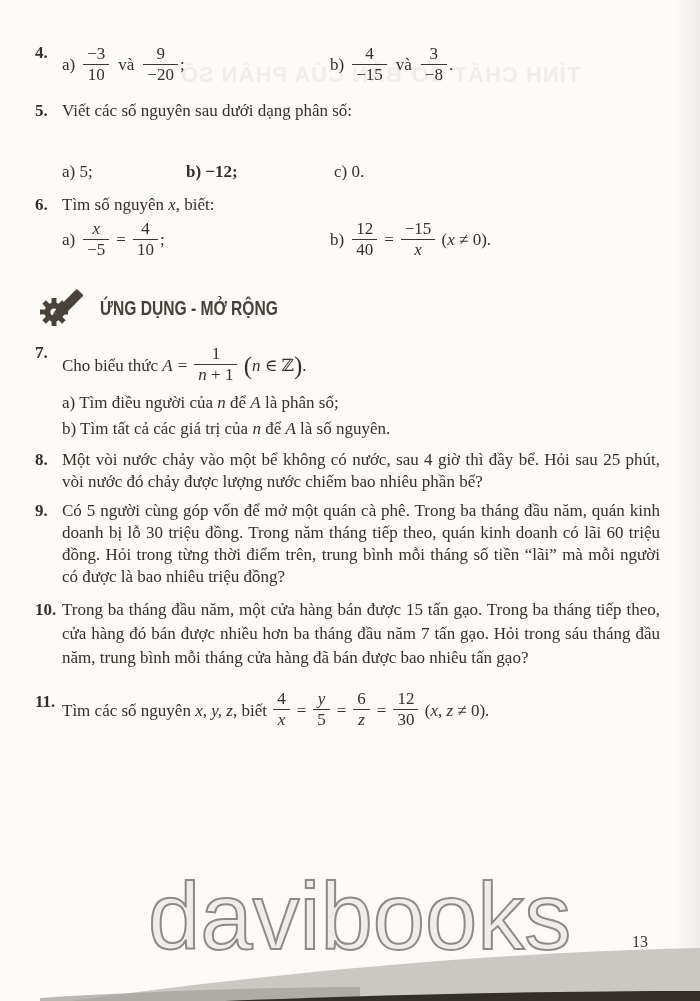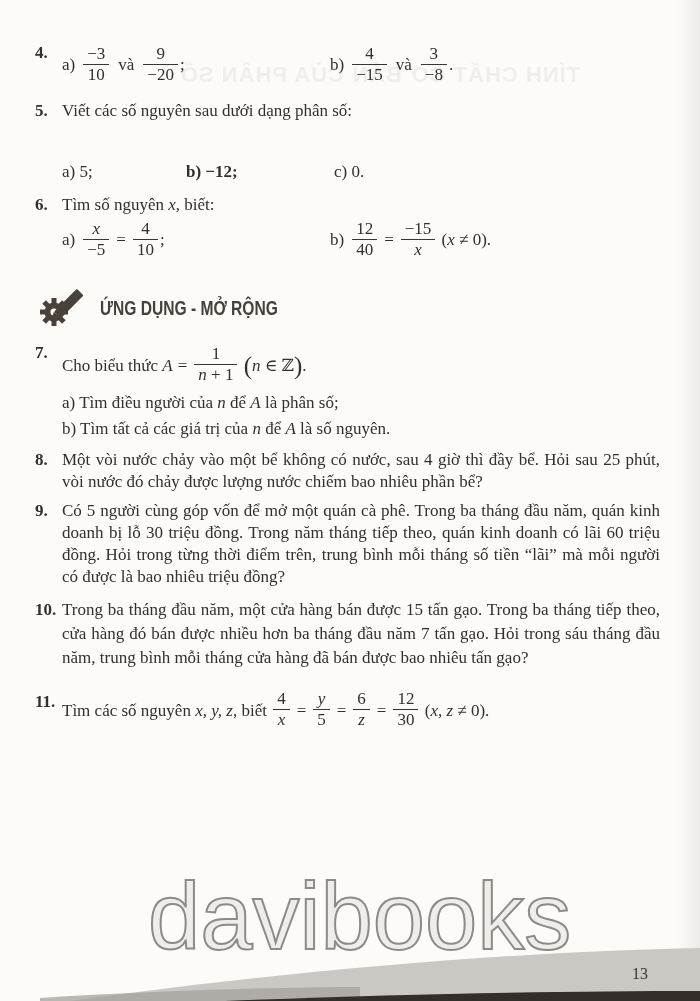--- a/index.html
+++ b/index.html
@@ -38,21 +38,21 @@
   .mline{text-align:left;min-height:48px;display:flex;align-items:center;flex-wrap:nowrap;white-space:pre;}
   .subline{line-height:26px;text-align:left;}
   .lh24{line-height:24px;}
   .p11line{text-align:left;min-height:48px;display:flex;align-items:center;white-space:pre;margin-top:10px;}
   .brand{position:absolute;left:148px;top:870px;font-family:"Liberation Sans","DejaVu Sans",sans-serif;
     font-size:94px;line-height:1;letter-spacing:0;color:#efede9;
     -webkit-text-stroke:2px #8f8a85;z-index:3;}
   .slogan{position:absolute;left:262px;top:944px;font-family:"Liberation Sans","DejaVu Sans",sans-serif;
     font-weight:bold;font-size:38px;line-height:1;letter-spacing:2px;color:#dcd8d4;
     -webkit-text-stroke:1.5px #a7a19c;z-index:3;}
-  .pageno{position:absolute;top:963px;right:52px;font-size:16px;color:#3a352f;z-index:4;}
+  .pageno{position:absolute;top:931px;right:52px;font-size:16px;color:#3a352f;z-index:4;}
   .footer-svg{position:absolute;left:0;bottom:0;width:700px;height:65px;z-index:1;}
   .gear-pencil{flex:none;}
 </style>
 </head>
 <body>
 
 <div class="page">
 
   <div class="ghost">TÍNH CHẤT CƠ BẢN CỦA PHÂN SỐ</div>
 

